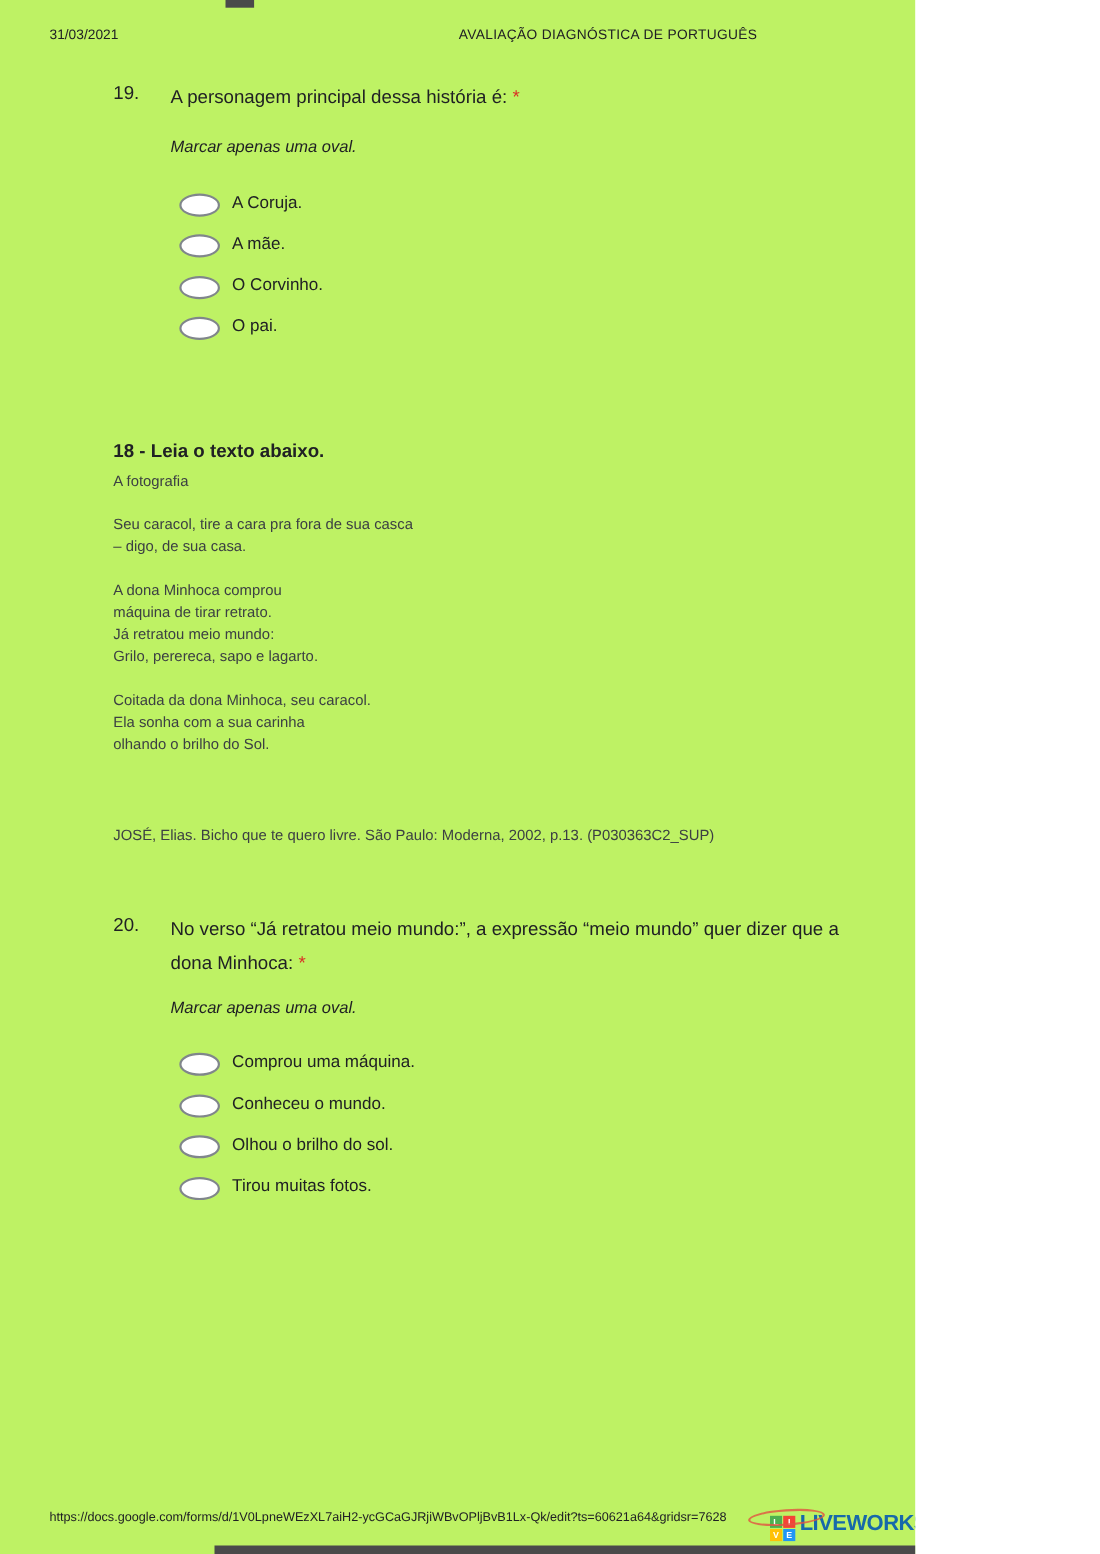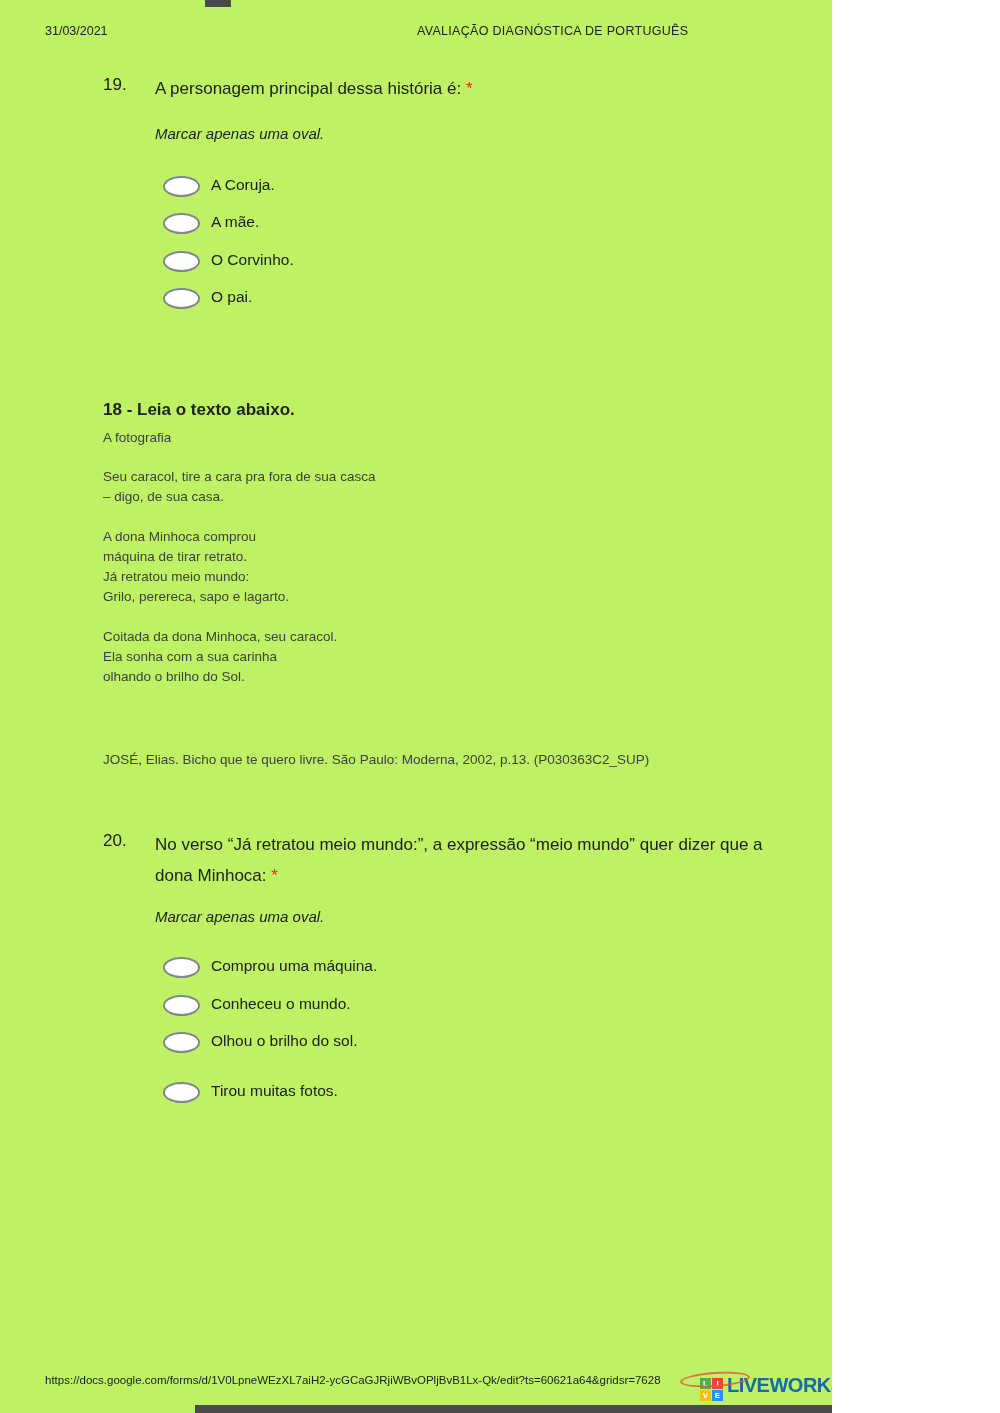--- a/index.html
+++ b/index.html
@@ -114,21 +114,21 @@
     <span class="opt-label">Comprou uma máquina.</span>
   </div>
   <div class="opt-row" style="left:163px; top:995px;">
     <span class="oval"></span>
     <span class="opt-label">Conheceu o mundo.</span>
   </div>
   <div class="opt-row" style="left:163px; top:1032px;">
     <span class="oval"></span>
     <span class="opt-label">Olhou o brilho do sol.</span>
   </div>
-  <div class="opt-row" style="left:163px; top:1070px;margin-top:12px;">
+  <div class="opt-row" style="left:163px; top:1070px;">
     <span class="oval"></span>
     <span class="opt-label">Tirou muitas fotos.</span>
   </div>
 
   <a href="#" class="footer-url">https://docs.google.com/forms/d/1V0LpneWEzXL7aiH2-ycGCaGJRjiWBvOPljBvB1Lx-Qk/edit?ts=60621a64&amp;gridsr=7628</a>
   <div class="footer-page">13/15</div>
 
   <div class="wm">
     <div class="wm-tiles">
       <span class="wm-tile">L</span>

